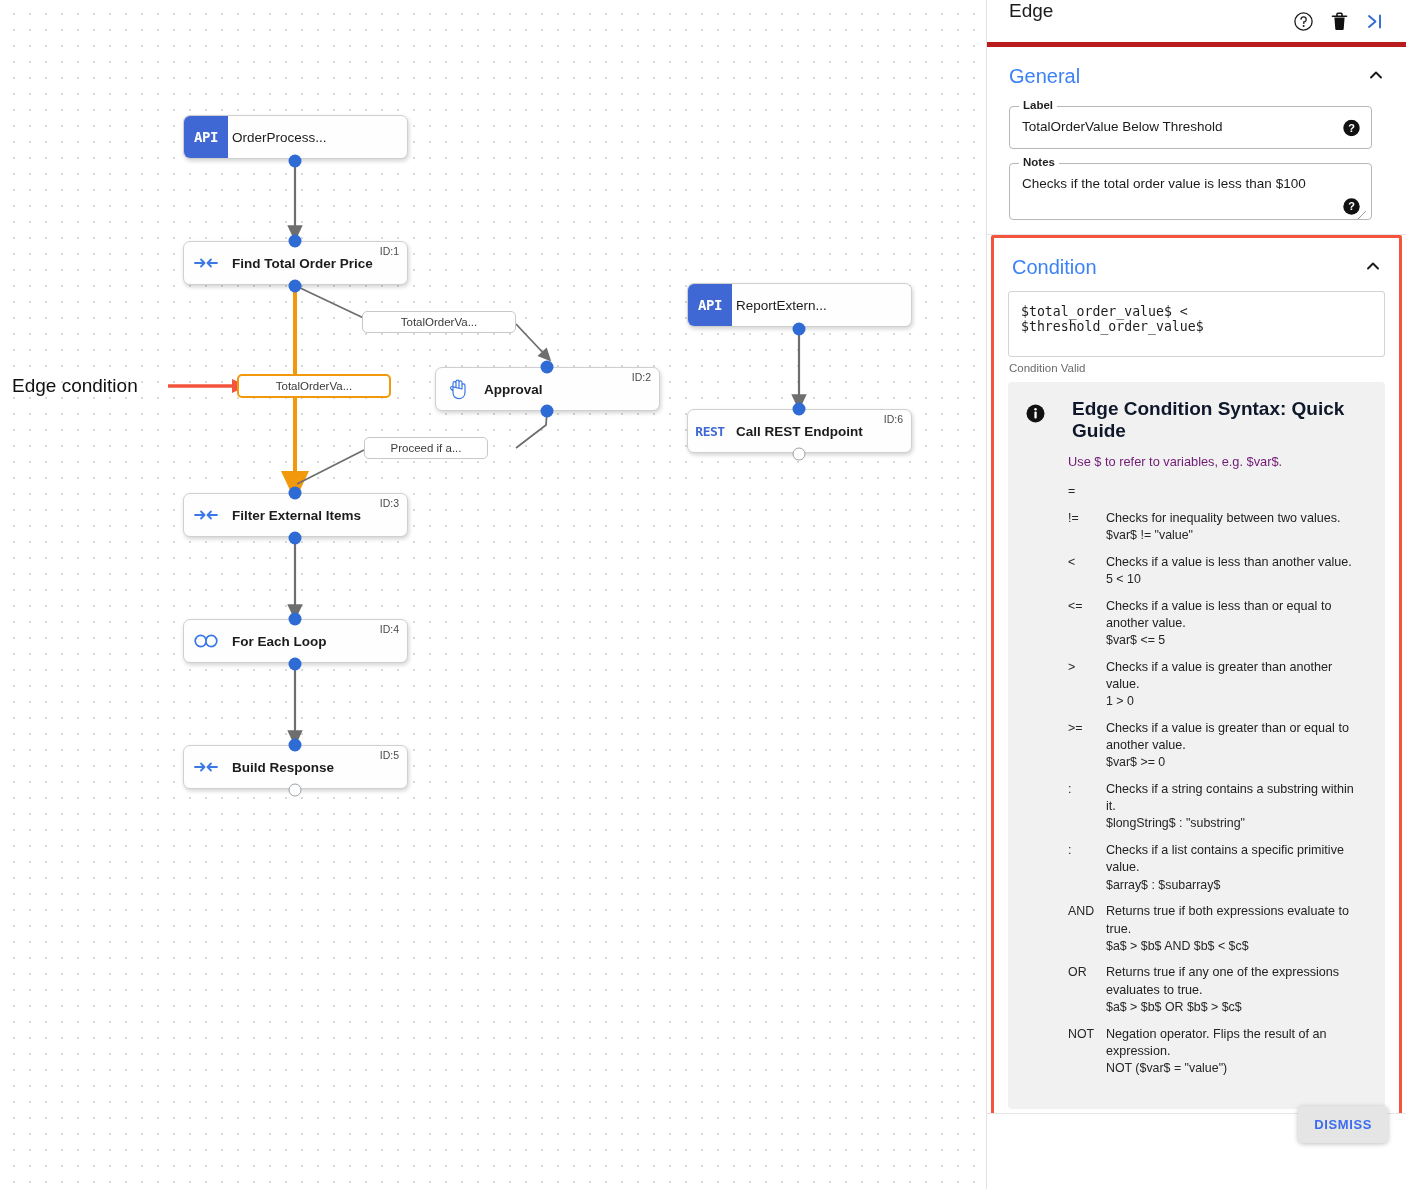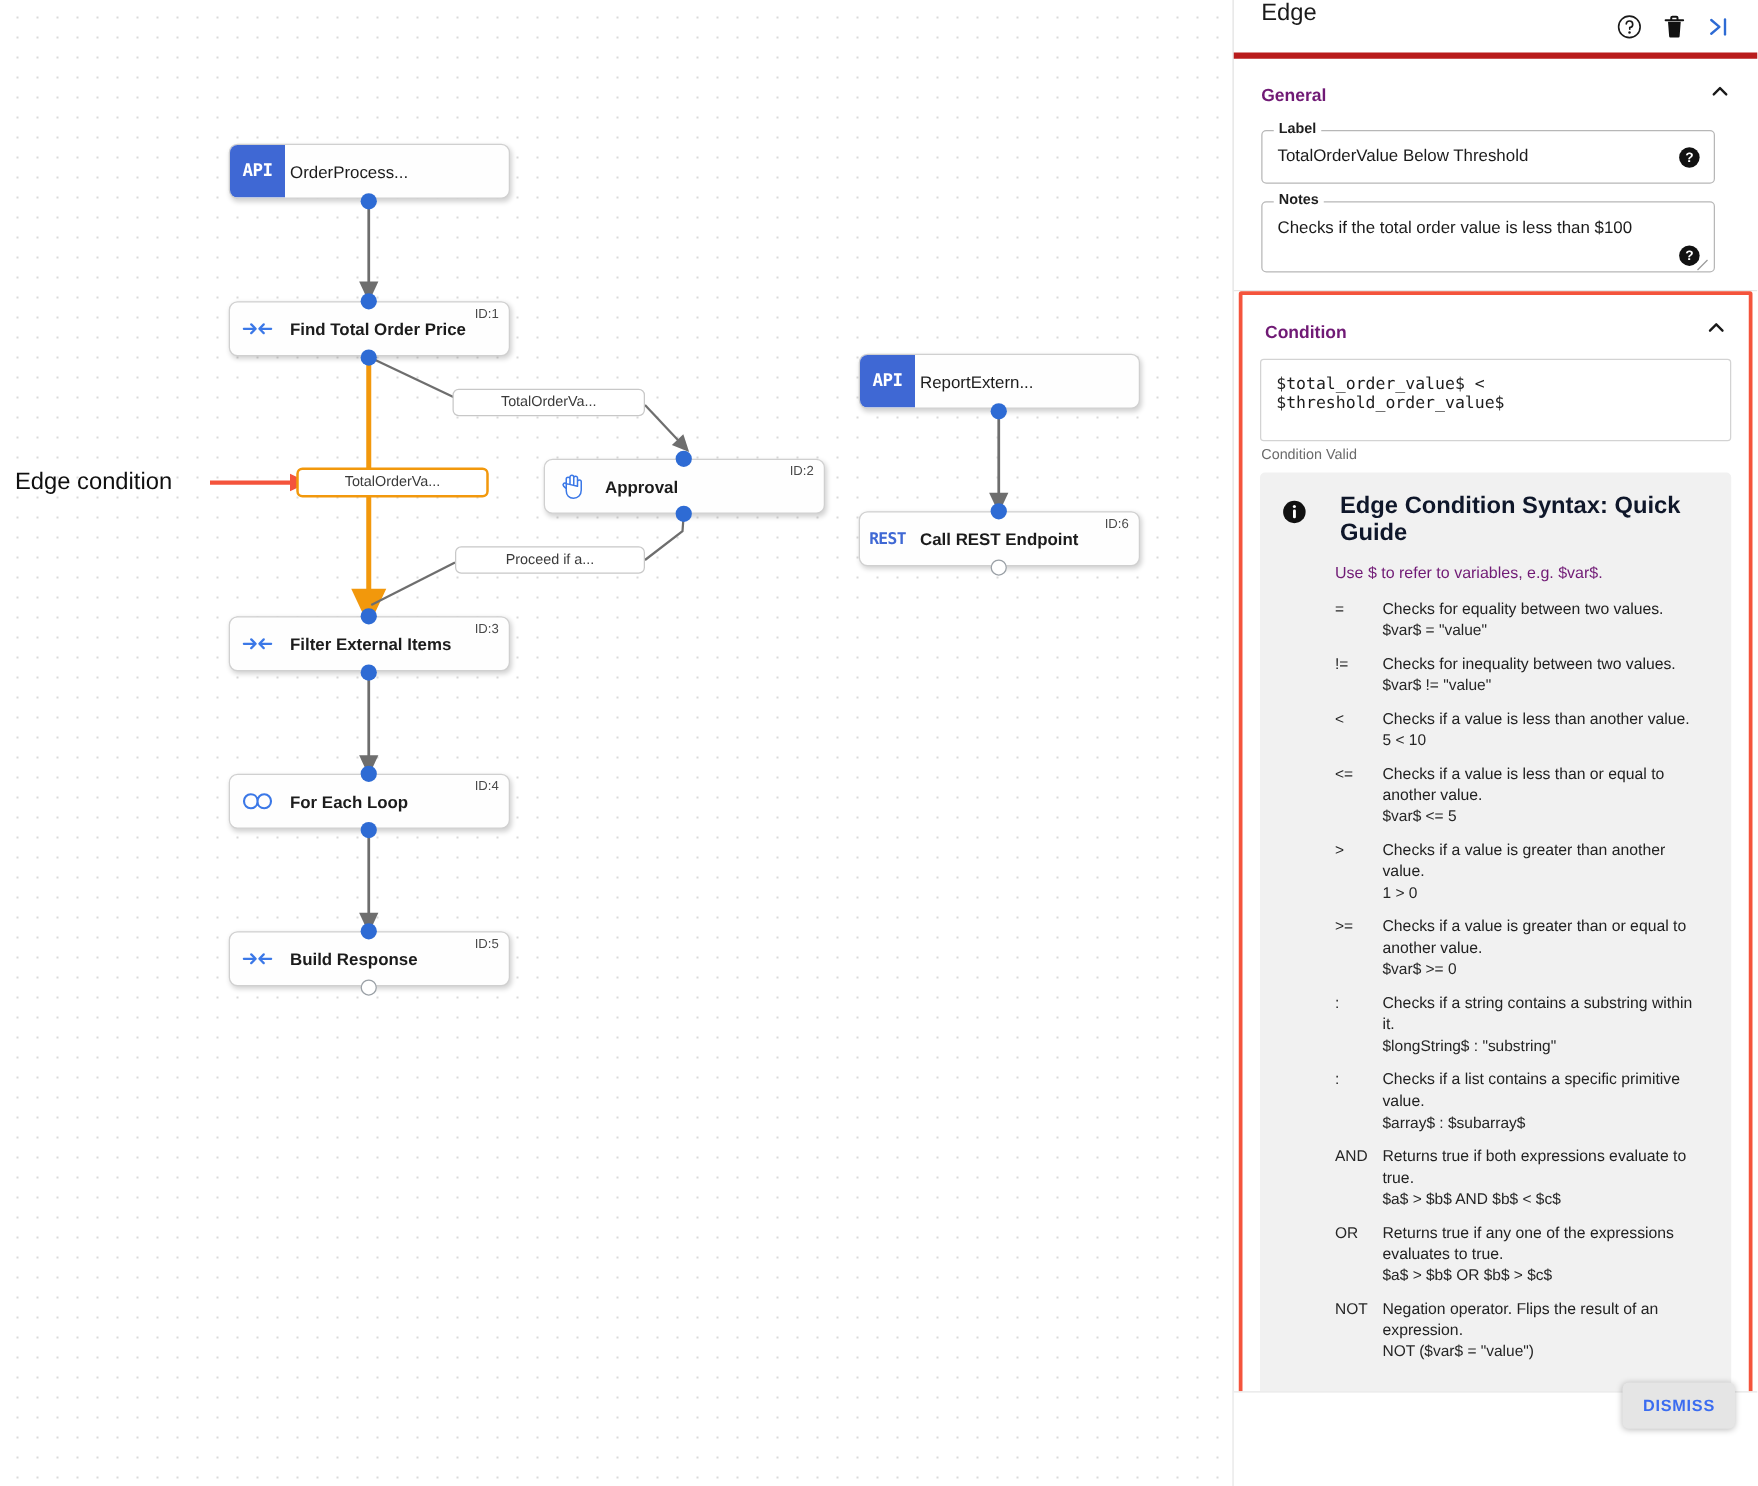--- a/index.html
+++ b/index.html
@@ -132,21 +132,21 @@
   .hdr-icon { margin-left: 16px; cursor: pointer; display:flex; align-items:center; }
 
   .panel-body { flex: 1; overflow: hidden; position: relative; }
 
   .section { padding: 0 14px; }
   .section-head {
     display: flex; align-items: center;
     padding: 18px 8px 10px 8px;
   }
   .section-head .sh-title {
-    font-size: 14px; font-weight: bold; color: #701a75; flex: 1;
+    font-size: 20px; font-weight: normal; color: #3b82f6; flex: 1;
   }
   .chev { width: 16px; height: 16px; }
 
   
   .field {
     position: relative;
     margin: 8px 20px 14px 8px;
     border: 1px solid #b7b7b7;
     border-radius: 4px;
     padding: 12px 40px 12px 12px;
@@ -302,21 +302,21 @@
       <div class="node-title">Find Total Order Price</div>
       <div class="node-id">ID:1</div>
     </div>
     <div class="port" style="left:295px; top:241px;"></div>
     <div class="port" style="left:295px; top:286px;"></div>
 
     <div class="edge-label" style="left:362px; top:311px; width:154px;">TotalOrderVa...</div>
 
     <div class="edge-label selected" style="left:237px; top:374px; width:154px;">TotalOrderVa...</div>
 
-    <div class="edge-label" style="left:364px; top:437px; width:152px;">Proceed if a...</div>
+    <div class="edge-label" style="left:364px; top:437px; width:124px;">Proceed if a...</div>
 
     <div class="node" style="left:435px; top:367px; width:225px;">
       <div class="icon-slot">
         <svg class="glyph" width="20" height="22" viewBox="0 0 20 22">
           <path d="M5,13 V5.2 a1.5,1.5 0 0 1 3,0 V10 M8,10 V3.6 a1.5,1.5 0 0 1 3,0 V10 M11,10 V4.4 a1.5,1.5 0 0 1 3,0 V11 M14,11 V7.4 a1.5,1.5 0 0 1 3,0 V14 c0,4 -2.6,6.6 -6.2,6.6 C7.4,20.6 5,18.3 5,14.6 V13 l-2.1,-2.1 a1.4,1.4 0 0 1 2,-2 Z" stroke="#3b78e7" stroke-width="1.2" fill="#ffffff" stroke-linejoin="round"></path>
         </svg>
       </div>
       <div class="node-title">Approval</div>
       <div class="node-id">ID:2</div>
     </div>
@@ -465,24 +465,20 @@
               <circle cx="9.5" cy="5.2" r="1.25" fill="#fff"></circle>
               <rect x="8.4" y="7.6" width="2.3" height="7" rx="1" fill="#fff"></rect>
             </svg>
           </div>
           <div class="guide-main">
             <div class="guide-title">Edge Condition Syntax: Quick Guide</div>
             <div class="guide-intro">Use $ to refer to variables, e.g. $var$.</div>
             <div id="op-list">
                 <div class="op-row">
                   <div class="op-sym">=</div>
-                  <div style="flex: 1 1 0%;">
-                    <div class="op-desc">Checks for equality between two values.</div>
-                    <div class="op-ex">$var$ = "value"</div>
-                  </div>
                 </div>
                 <div class="op-row">
                   <div class="op-sym">!=</div>
                   <div style="flex: 1 1 0%;">
                     <div class="op-desc">Checks for inequality between two values.</div>
                     <div class="op-ex">$var$ != "value"</div>
                   </div>
                 </div>
                 <div class="op-row">
                   <div class="op-sym">&lt;</div>

